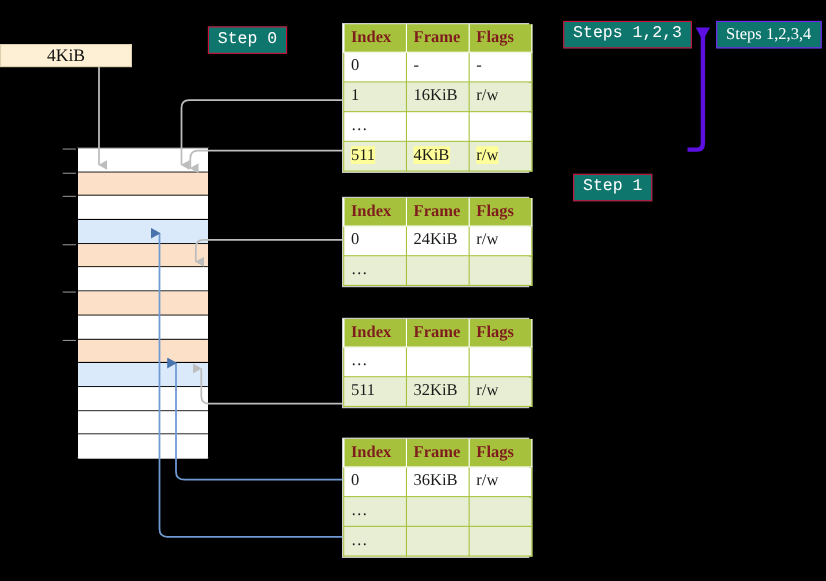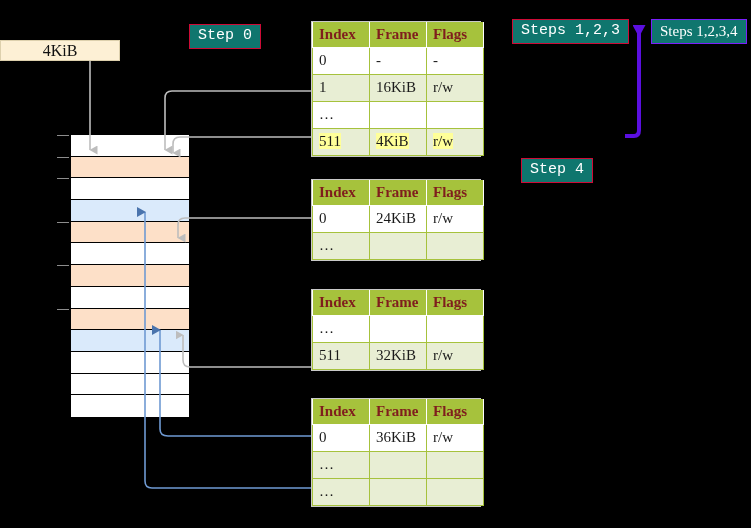--- a/index.html
+++ b/index.html
@@ -102,21 +102,21 @@
 </head>
 <body>
 
 <div id="stage">
 
   <div class="memlabel" style="left:0px;top:40px;width:120px;height:21px;">4KiB</div>
 
   <div class="badge crimson" style="left:189px;top:24px;">Step 0</div>
   <div class="badge crimson" style="left:512px;top:19px;">Steps 1,2,3</div>
   <div class="badge violet" style="left:651px;top:19px;">Steps 1,2,3,4</div>
-  <div class="badge crimson" style="left:521px;top:158px;">Step 4</div>
+  <div class="badge crimson" style="left:521px;top:158px;">Step 1</div>
 
   <div id="memcol">
       <div class="memrow" style="top: 0px; height: 21.6923px; background: rgb(255, 255, 255);"></div>
       <div class="tick" style="top: 0px;"></div>
       <div class="memrow" style="top: 21.6923px; height: 21.6923px; background: rgb(253, 224, 200);"></div>
       <div class="tick" style="top: 21.6923px;"></div>
       <div class="memrow" style="top: 43.3846px; height: 21.6923px; background: rgb(255, 255, 255);"></div>
       <div class="tick" style="top: 43.3846px;"></div>
       <div class="memrow" style="top: 65.0769px; height: 21.6923px; background: rgb(218, 234, 251);"></div>
       <div class="memrow" style="top: 86.7692px; height: 21.6923px; background: rgb(253, 224, 200);"></div>

